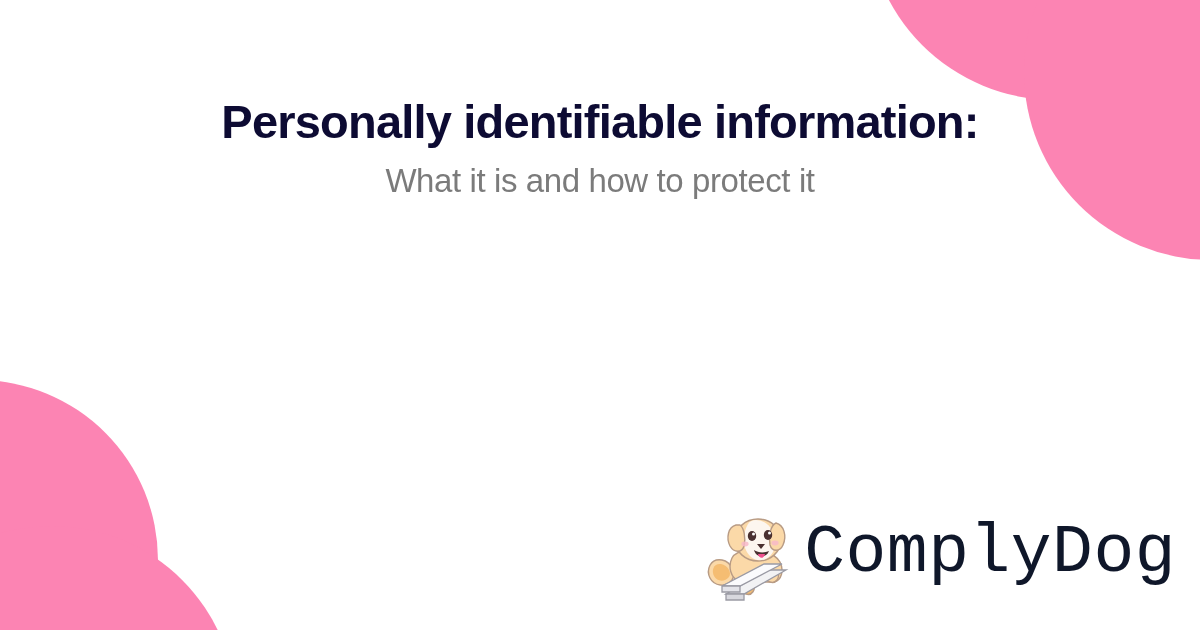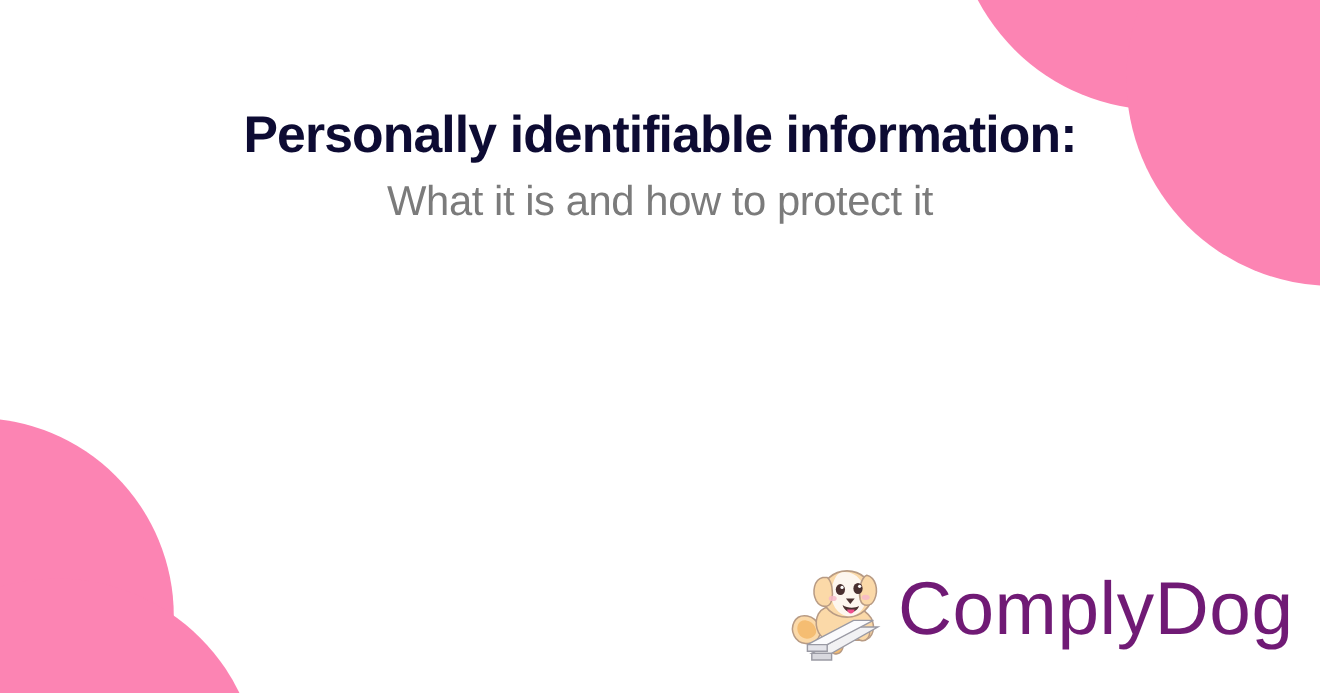--- a/index.html
+++ b/index.html
@@ -51,21 +51,21 @@
     font-weight: 700;
     letter-spacing: -0.8px;
     color: #0d0b33;
     text-align: center;
     white-space: nowrap;
   }
 
   .subtitle {
     margin: 0;
     margin-top: 12px;
-    font-size: 38px;
+    font-size: 33px;
     line-height: 1.2;
     font-weight: 400;
     letter-spacing: -0.4px;
     color: #7b7b7b;
     text-align: center;
     white-space: nowrap;
   }
 
   
   .logo-lockup {
@@ -148,16 +148,16 @@
       <path d="M56 46 C57 51 62 51 63 46 Z" fill="#ef4f8d"></path>
 
       <path d="M66 62 C62 66 62 72 68 74 C74 76 78 70 76 64 Z" fill="#fbd9a8" stroke="#b89b84" stroke-width="1.4"></path>
 
       <path d="M24 86 L66 62 L84 62 L42 86 Z" fill="#f2f2f4" stroke="#9a9aa4" stroke-width="1.3"></path>
       <path d="M24 86 L42 86 L42 92 L24 92 Z" fill="#d8d8de" stroke="#9a9aa4" stroke-width="1.3"></path>
       <path d="M20 78 L62 56 L80 56 L38 78 Z" fill="#fbfbfd" stroke="#9a9aa4" stroke-width="1.3"></path>
       <path d="M20 78 L38 78 L38 84 L20 84 Z" fill="#e4e4ea" stroke="#9a9aa4" stroke-width="1.3"></path>
     </svg>
 
-    <span class="logo-wordmark" style="color: #701a75;">ComplyDog</span>
+    <span class="logo-wordmark" style="color: #0f172a; font-family: Liberation Mono, monospace;">ComplyDog</span>
   </div>
 
 </div>
 
 </body></html>

